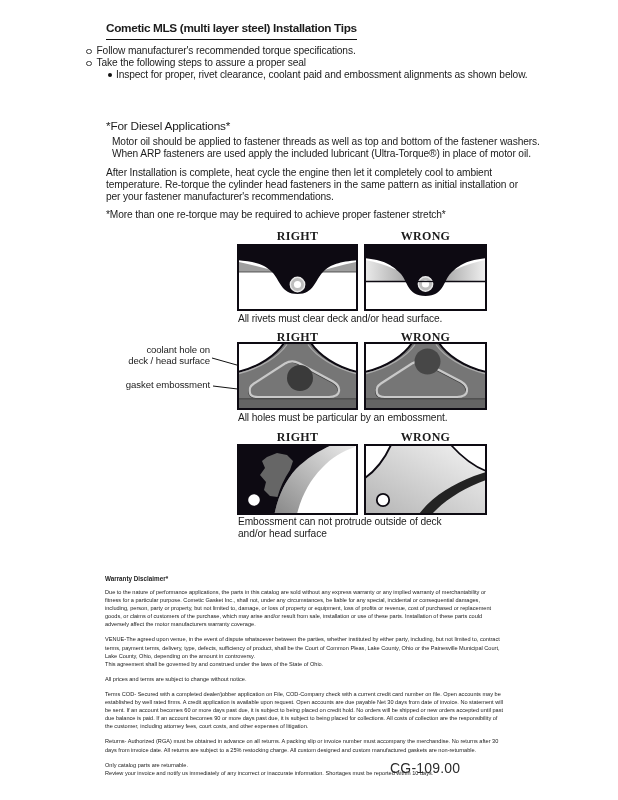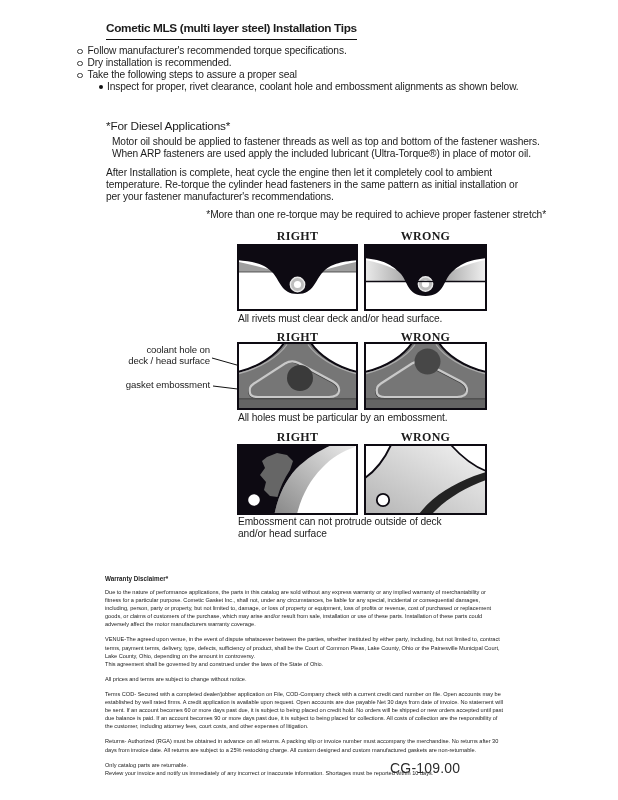--- a/index.html
+++ b/index.html
@@ -25,43 +25,39 @@
   .fine{font-size:5.6px;line-height:8.1px;color:#222;margin:0 0 7px 0;}
   .fine-h{font-size:6.3px;font-weight:bold;margin:0 0 6px 0;color:#222;}
   .footer{font-size:14px;letter-spacing:0.2px;color:#2b2b2b;}
   svg.diag{display:block;}
 </style>
 </head>
 <body>
 
 <div class="abs title" style="left:106px;top:21px;">Cometic MLS (multi layer steel) Installation Tips</div>
 
-<div class="abs" style="left:77px;top:45px;width:445px;">
+<div class="abs" style="left:86px;top:45px;width:445px;">
   <div class="bullet-row body-text">
     <span class="b-circle"></span>
     <span>Follow manufacturer's recommended torque specifications.</span>
-  </div>
-  <div class="bullet-row body-text">
-    <span class="b-circle"></span>
-    <span>Dry installation is recommended.</span>
   </div>
   <div class="bullet-row body-text">
     <span class="b-circle"></span>
     <span>Take the following steps to assure a proper seal</span>
   </div>
   <div class="bullet-row body-text sub">
     <span class="b-dot"></span>
-    <span>Inspect for proper, rivet clearance, coolant hole and embossment alignments as shown below.</span>
+    <span>Inspect for proper, rivet clearance, coolant paid and embossment alignments as shown below.</span>
   </div>
 </div>
 
 <div class="abs h2" style="left:106px;top:119px;">*For Diesel Applications*</div>
 <div class="abs body-text" style="left:106px;top:136px;width:440px;margin-left:6px;">Motor oil should be applied to fastener threads as well as top and bottom of the fastener washers. When ARP fasteners are used apply the included lubricant (Ultra-Torque®) in place of motor oil.</div>
 <div class="abs body-text" style="left:106px;top:167px;width:424px;">After Installation is complete, heat cycle the engine then let it completely cool to ambient temperature. Re-torque the cylinder head fasteners in the same pattern as initial installation or per your fastener manufacturer's recommendations.</div>
-<div class="abs body-text" style="left:106px;top:209px;width:440px;text-align:right;">*More than one re-torque may be required to achieve proper fastener stretch*</div>
+<div class="abs body-text" style="left:106px;top:209px;width:440px;">*More than one re-torque may be required to achieve proper fastener stretch*</div>
 
 <div class="abs dw-label" style="left:237px;top:229px;width:121px;">RIGHT</div>
 <div class="abs dw-label" style="left:364px;top:229px;width:123px;">WRONG</div>
 
 <svg class="diag abs" style="left:237px;top:244px;" width="121" height="67" viewBox="0 0 121 67">
   <rect x="0" y="0" width="121" height="67" fill="#ffffff"></rect>
   <path d="M2,18 C16,21 28,24 41,28 L2,28 Z" fill="#9f9f9f"></path>
   <path d="M119,18 C105,21 93,24 80,28 L119,28 Z" fill="#9f9f9f"></path>
   <line x1="2" y1="28" x2="41" y2="28" stroke="#3a3a3a" stroke-width="0.8"></line>
   <line x1="80" y1="28" x2="119" y2="28" stroke="#3a3a3a" stroke-width="0.8"></line>

